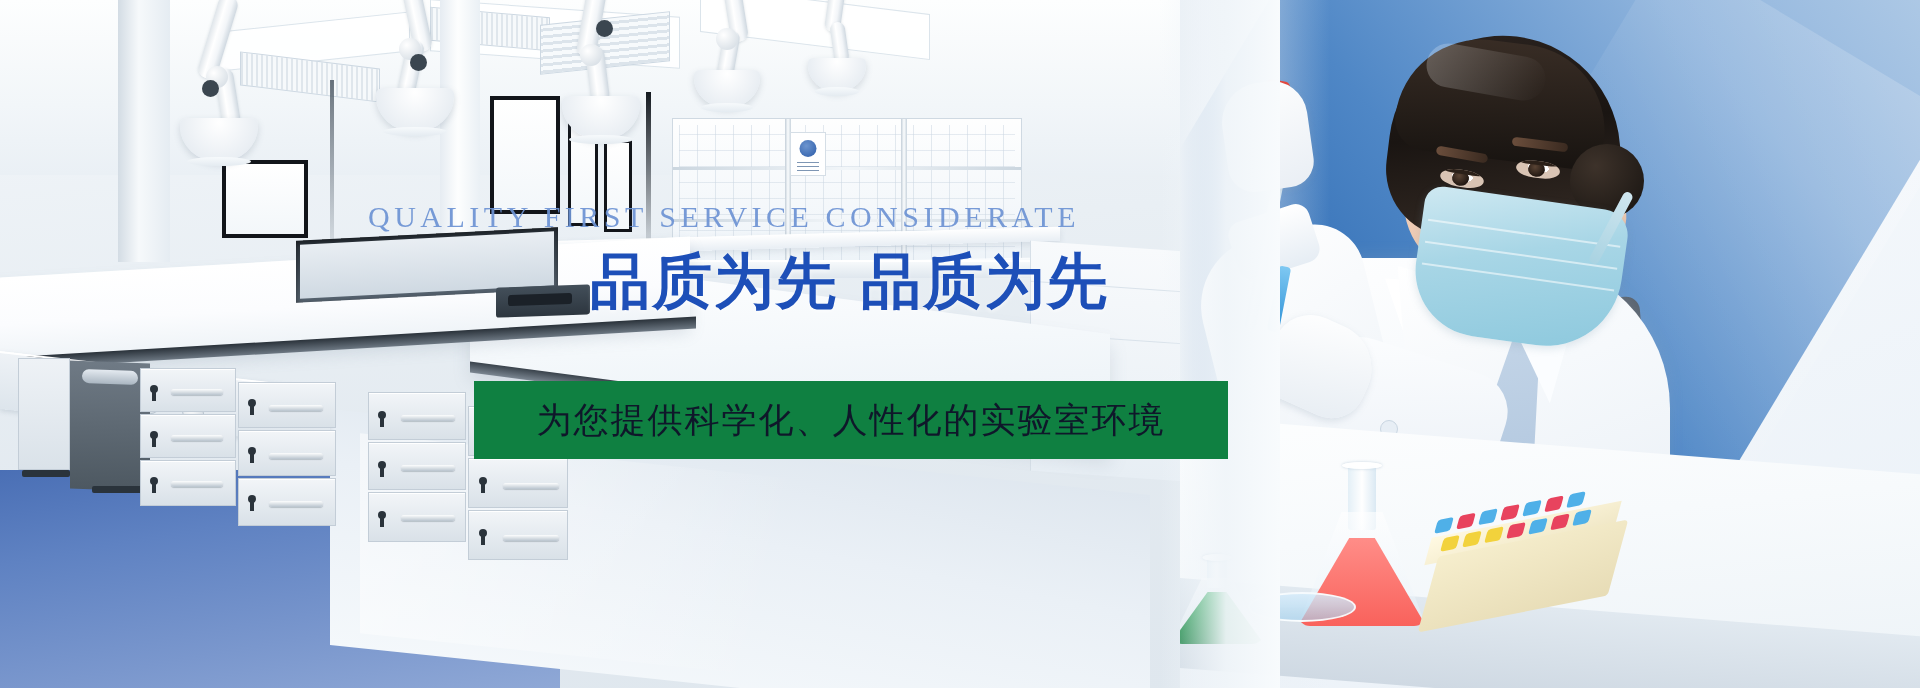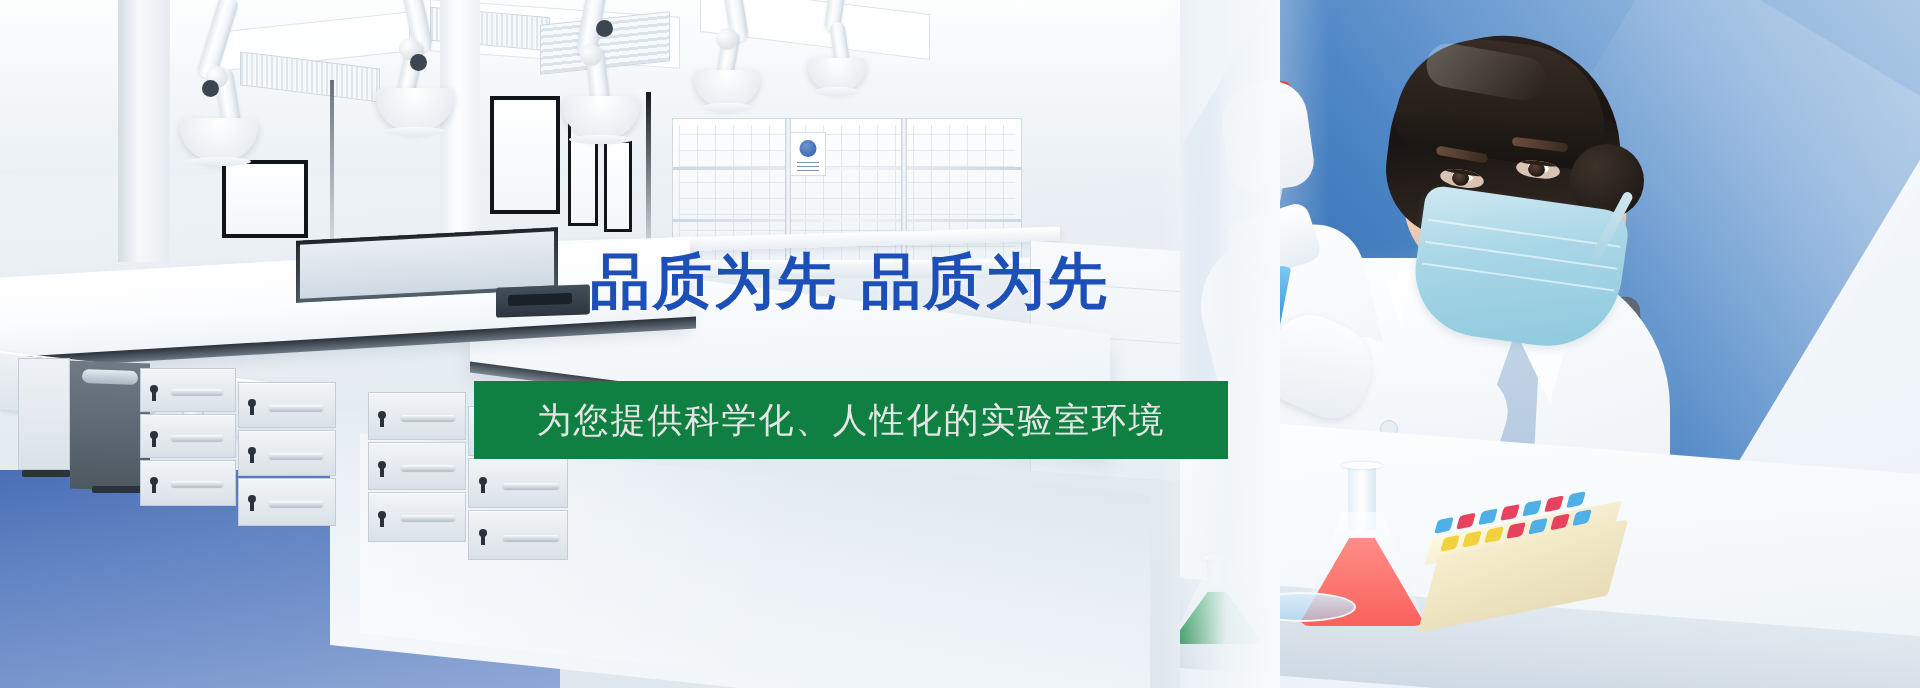--- a/index.html
+++ b/index.html
@@ -357,21 +357,21 @@
 
   .headline { position:absolute; left:590px; top:248px;
             font-family:"DejaVu Sans", sans-serif; font-weight:bold;
             font-size:60px; line-height:66px; letter-spacing:2px;
             color:#1d4fb8; white-space:nowrap;
             text-shadow:0 2px 4px rgba(255,255,255,.55); }
 
   .sub-box { position:absolute; left:474px; top:381px; width:754px; height:78px;
             background:#0f8041; display:flex; align-items:center; justify-content:center; }
   .sub-text { font-family:"DejaVu Sans", sans-serif; font-size:35px; letter-spacing:2px;
-            color:#e5e5e5; white-space:nowrap; }
+            color:#0f172a; white-space:nowrap; }
 </style>
 </head>
 <body>
 
 <div class="banner">
 
   <div class="scene">
     <div class="room-wall"></div>
 
     <div class="ceiling">
@@ -623,19 +623,20 @@
       <div class="tube" style="background:#e8435e"></div>
       <div class="tube" style="background:#4fb0e8"></div>
       <div class="tube" style="background:#e8435e"></div>
       <div class="tube" style="background:#4fb0e8"></div>
     </div>
   </div>
 
   <div class="seam"></div>
 
   <div class="txt">
+    <div class="eng">QUALITY FIRST SERVICE CONSIDERATE</div>
     <div class="headline">品质为先 品质为先</div>
     <div class="sub-box">
       <span class="sub-text">为您提供科学化、人性化的实验室环境</span>
     </div>
   </div>
 
 </div>
 
 </body></html>

